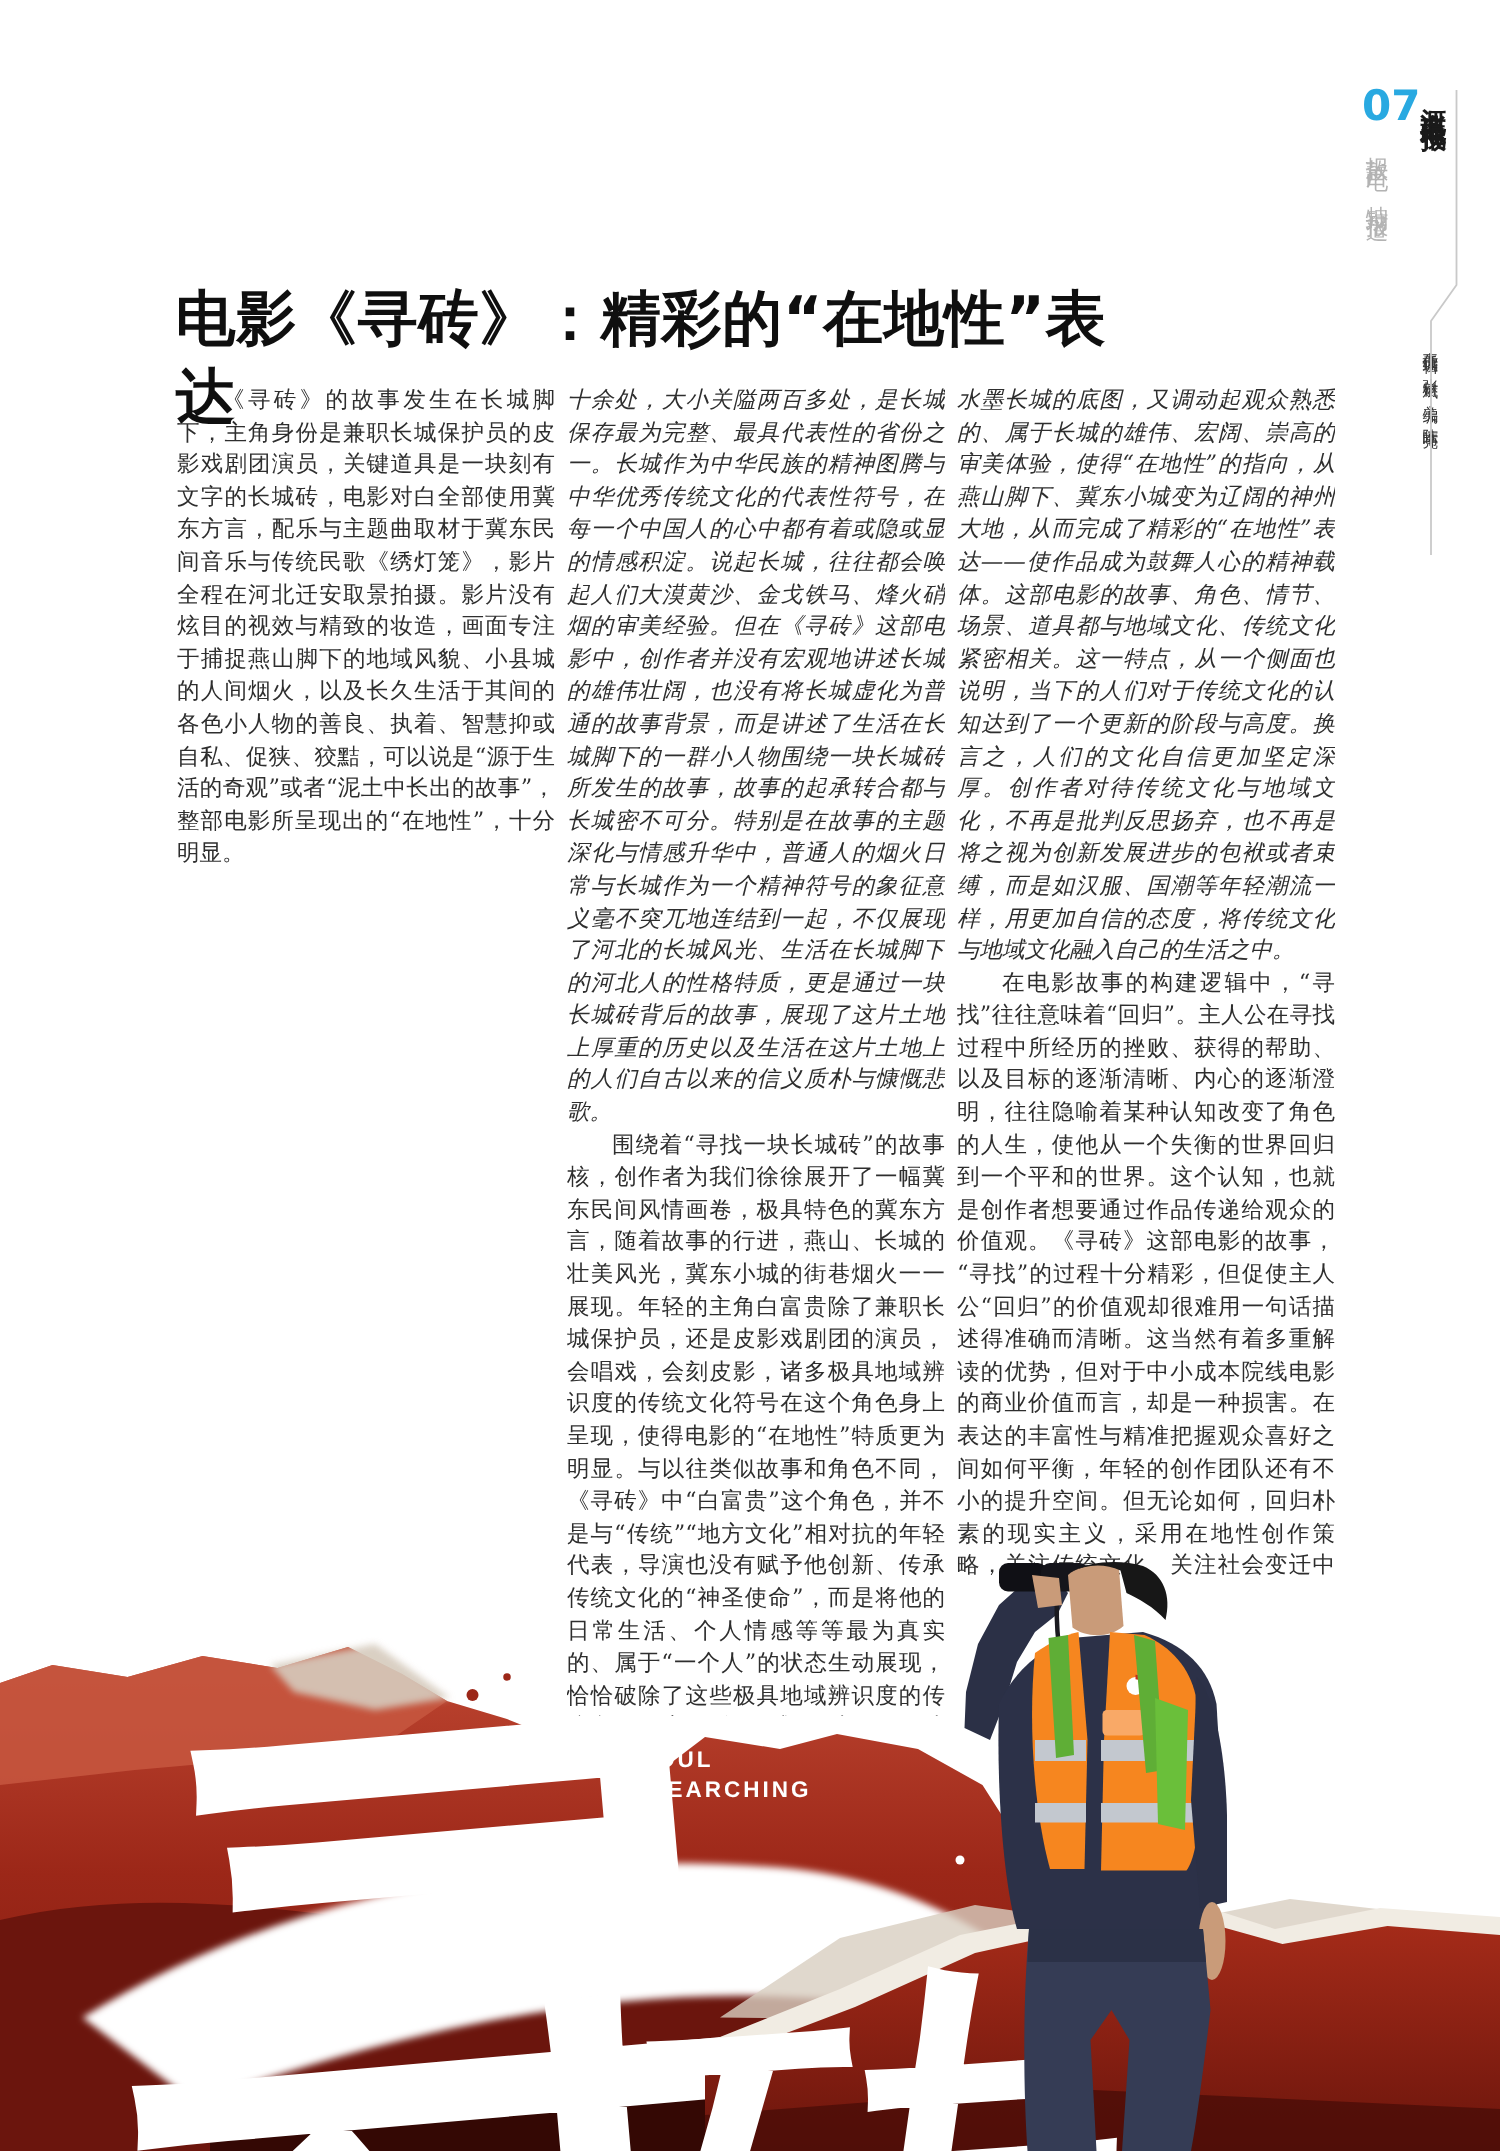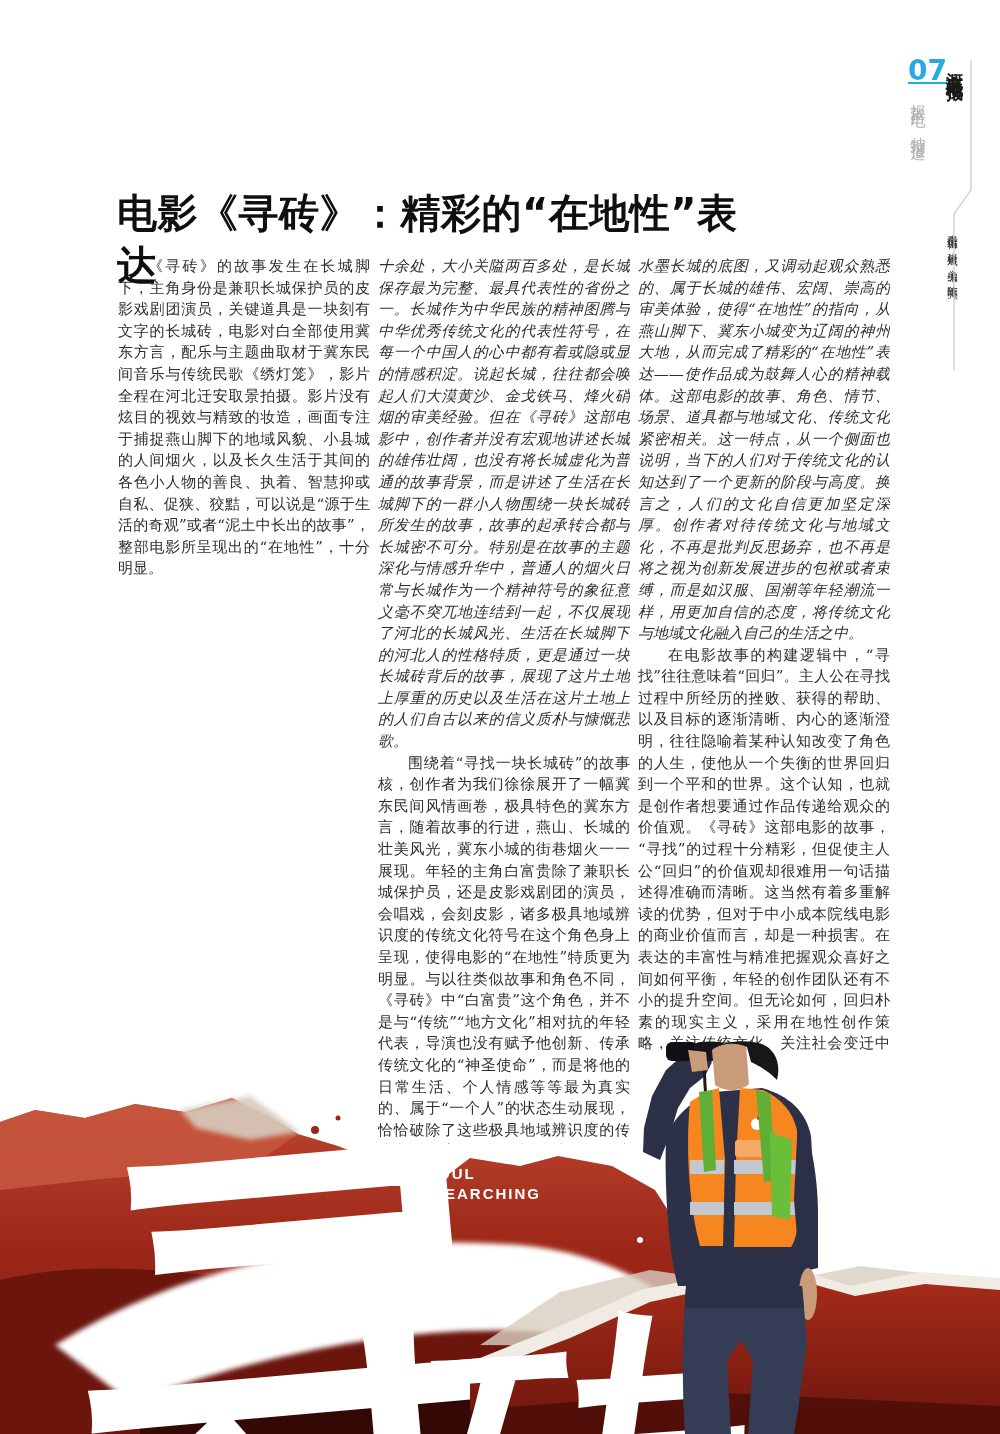--- a/index.html
+++ b/index.html
@@ -38,21 +38,21 @@
   .soul .dot{display:inline-block;width:9px;height:9px;border-radius:50%;
              background:#ffffff;margin-right:4px;vertical-align:middle;}
   .callig{font-family:"DejaVu Sans",sans-serif;font-weight:900;fill:#ffffff;}
 </style>
 </head>
 <body>
 
 <div id="page">
 
   <div id="masthead">
-    <div class="pagenum" style="color:#29a9e1;text-decoration:underline;">07</div>
+    <div class="pagenum" style="color:#29a9e1;">07</div>
     <div class="vtext paper-name">河北广播电视报</div>
     <div class="vtext section-name">报款广电·特别报道</div>
     <div class="vtext editors">责任编辑：张树斌 美编：陈晴亮</div>
     <svg class="mast-line" width="82" height="340" viewBox="0 0 82 340">
       <polyline points="79,10 79,140 62,164 62,320" fill="none" stroke="#c9c9c9" stroke-width="1.2"></polyline>
     </svg>
   </div>
 
   <h1 class="title">电影《寻砖》：精彩的“在地性”表达</h1>
 

